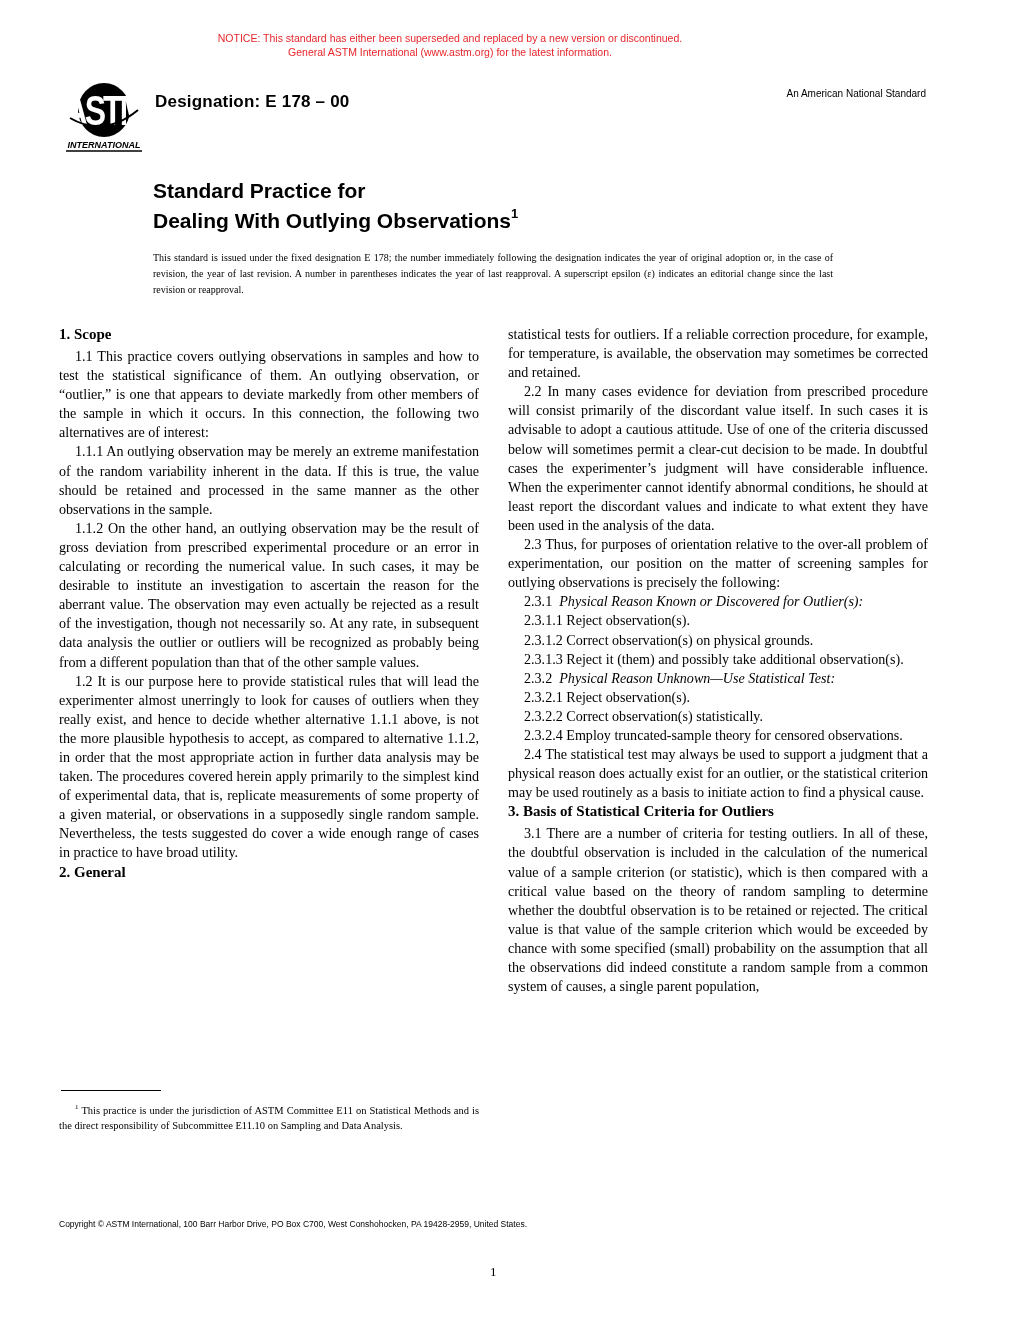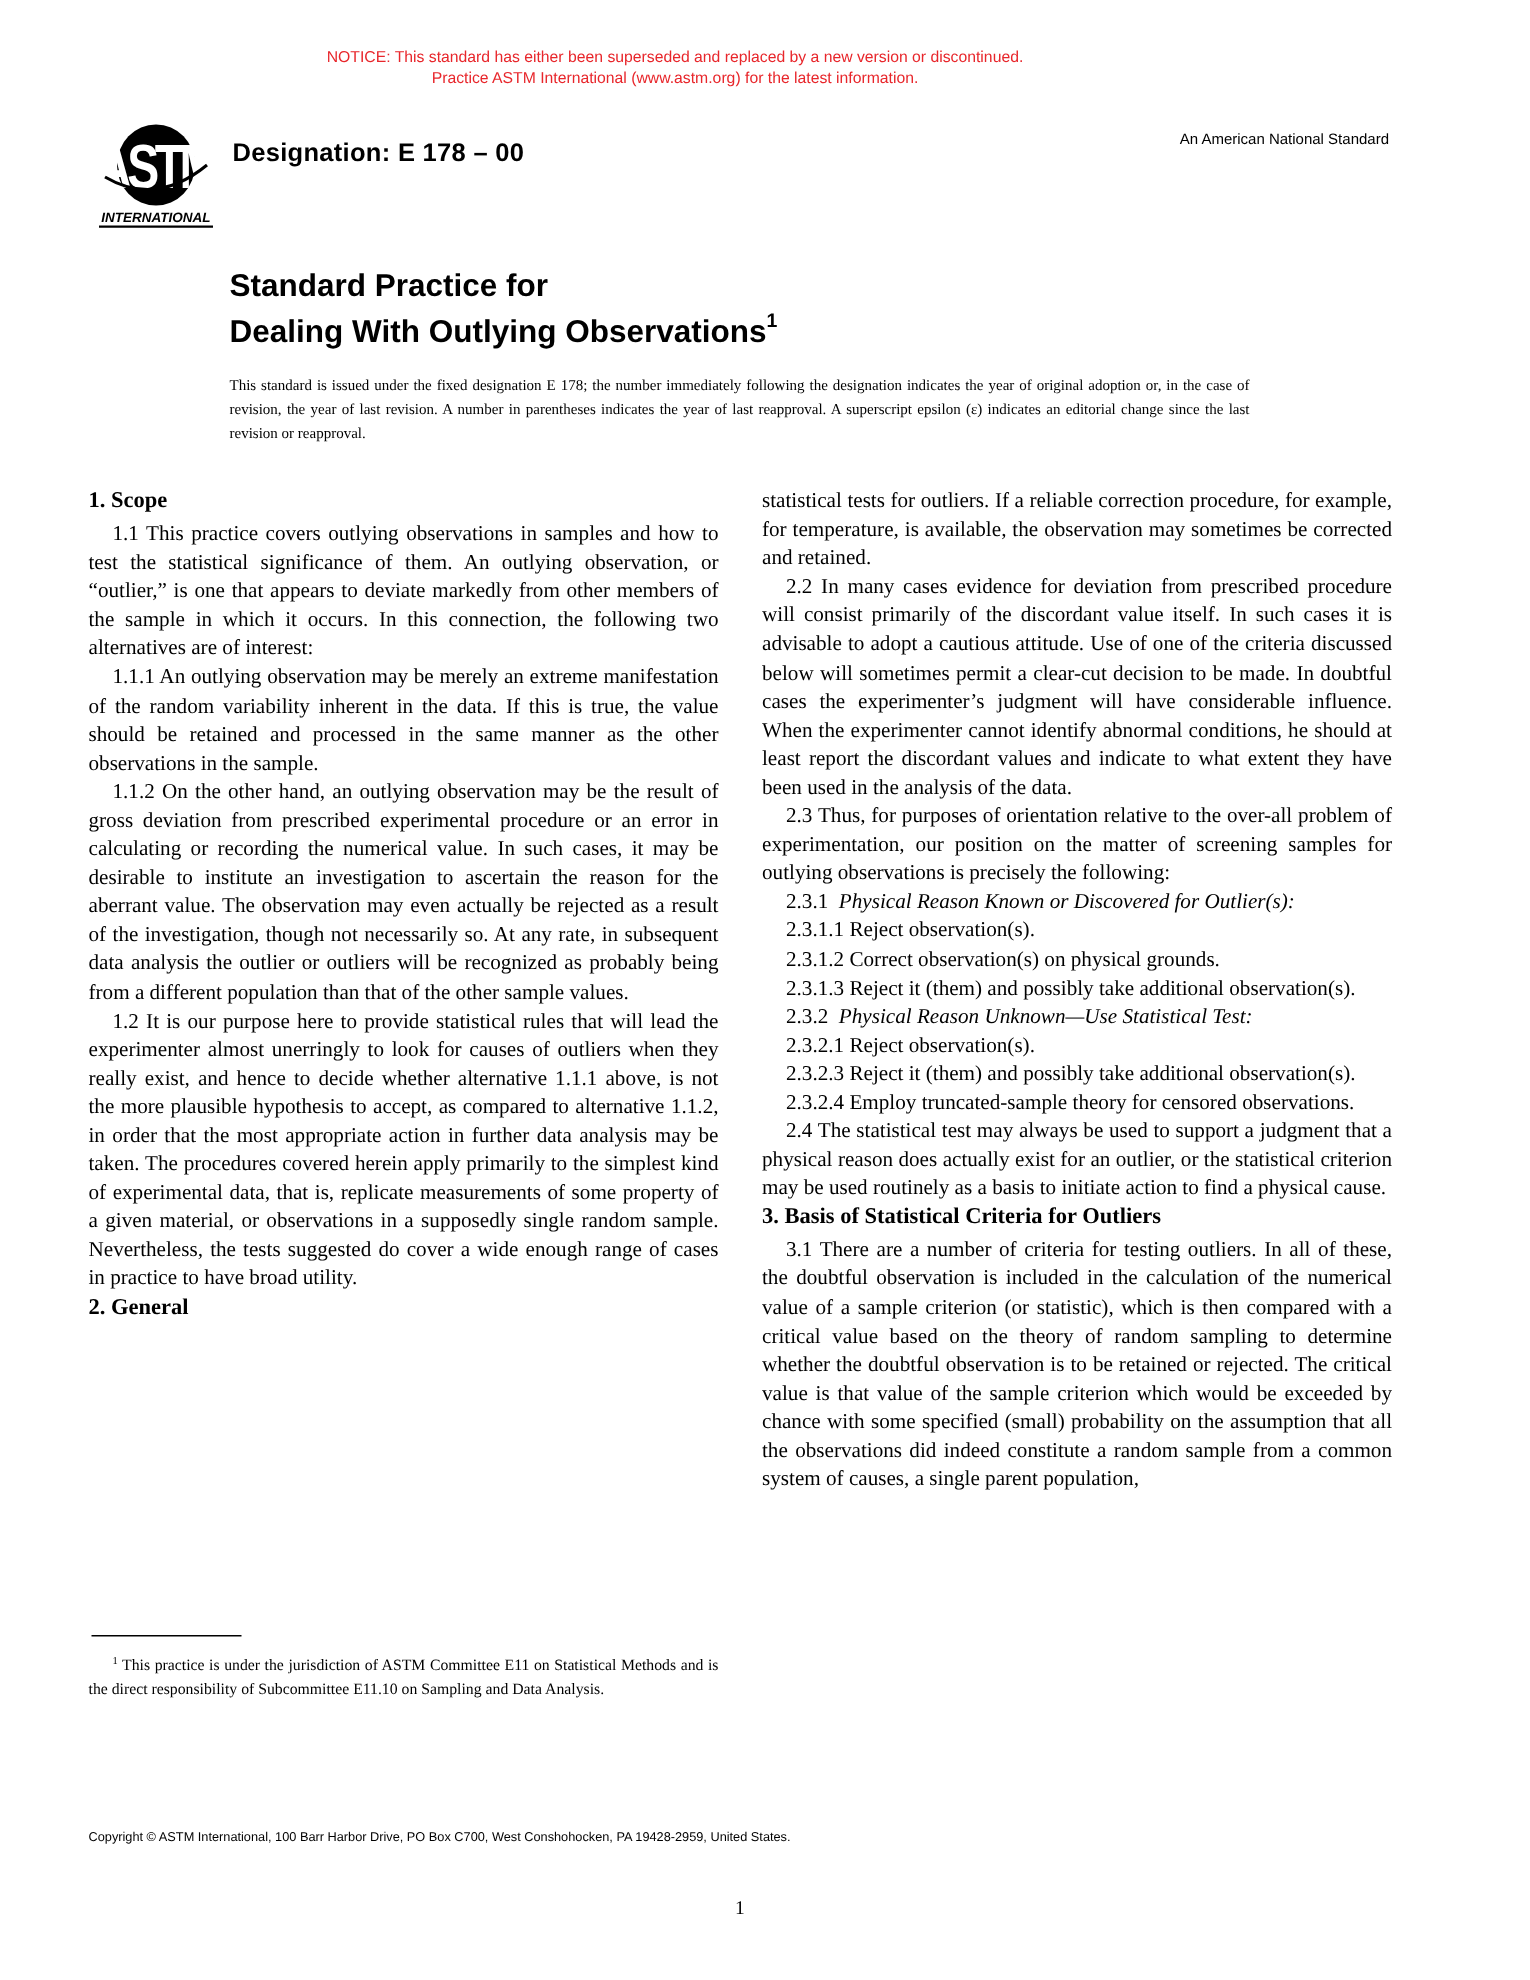--- a/index.html
+++ b/index.html
@@ -31,21 +31,21 @@
   .footnotes sup { font-size:7px; }
 
   .copyright { position:absolute; left:59px; top:1219px; font-size:8.5px; }
   .pagenum { position:absolute; left:490px; top:1264px; font-size:13px; }
 </style>
 </head>
 <body>
 
 <div class="notice sans">
   <div>NOTICE: This standard has either been superseded and replaced by a new version or discontinued.</div>
-  <div>Practice ASTM International (www.astm.org) for the latest information.</div>
+  <div>General ASTM International (www.astm.org) for the latest information.</div>
 </div>
 
 <div class="logo">
   <svg width="84" height="72" viewBox="0 0 84 72">
     <ellipse cx="42" cy="30" rx="26" ry="27" fill="#000"></ellipse>
     <text x="42" y="45" text-anchor="middle" font-family="Liberation Sans, sans-serif" font-weight="bold" font-size="32" fill="#fff" letter-spacing="-3" transform="scale(1,1.3) translate(0,-10)">ASTM</text>
     <path d="M8 38 Q42 58 76 30" stroke="#000" stroke-width="2" fill="none"></path>
     <text x="42" y="68" text-anchor="middle" font-family="Liberation Sans, sans-serif" font-weight="bold" font-style="italic" font-size="9" fill="#000">INTERNATIONAL</text>
     <line x1="4" y1="71" x2="80" y2="71" stroke="#000" stroke-width="1.5"></line>
   </svg>
@@ -73,21 +73,21 @@
 <div class="col col-right serif">
   <p class="noindent">statistical tests for outliers. If a reliable correction procedure, for example, for temperature, is available, the observation may sometimes be corrected and retained.</p>
   <p>2.2 In many cases evidence for deviation from prescribed procedure will consist primarily of the discordant value itself. In such cases it is advisable to adopt a cautious attitude. Use of one of the criteria discussed below will sometimes permit a clear-cut decision to be made. In doubtful cases the experimenter’s judgment will have considerable influence. When the experimenter cannot identify abnormal conditions, he should at least report the discordant values and indicate to what extent they have been used in the analysis of the data.</p>
   <p>2.3  Thus, for purposes of orientation relative to the over-all problem of experimentation, our position on the matter of screening samples for outlying observations is precisely the following:</p>
   <p><span>2.3.1</span>&nbsp;&nbsp;<span class="it">Physical Reason Known or Discovered for Outlier(s):</span></p>
   <p>2.3.1.1  Reject observation(s).</p>
   <p>2.3.1.2  Correct observation(s) on physical grounds.</p>
   <p>2.3.1.3  Reject it (them) and possibly take additional observation(s).</p>
   <p><span>2.3.2</span>&nbsp;&nbsp;<span class="it">Physical Reason Unknown—Use Statistical Test:</span></p>
   <p>2.3.2.1  Reject observation(s).</p>
-  <p>2.3.2.3  Reject it (them) and possibly take additional observation(s).</p>
+  <p>2.3.2.2  Correct observation(s) statistically.</p>
   <p>2.3.2.4  Employ truncated-sample theory for censored observations.</p>
   <p>2.4 The statistical test may always be used to support a judgment that a physical reason does actually exist for an outlier, or the statistical criterion may be used routinely as a basis to initiate action to find a physical cause.</p>
   <h2 class="gap">3.  Basis of Statistical Criteria for Outliers</h2>
   <p>3.1  There are a number of criteria for testing outliers. In all of these, the doubtful observation is included in the calculation of the numerical value of a sample criterion (or statistic), which is then compared with a critical value based on the theory of random sampling to determine whether the doubtful observation is to be retained or rejected. The critical value is that value of the sample criterion which would be exceeded by chance with some specified (small) probability on the assumption that all the observations did indeed constitute a random sample from a common system of causes, a single parent population,</p>
 </div>
 
 <div class="fn-rule"></div>
 <div class="footnotes serif">
   <p><sup>1</sup> <span>This practice is under the jurisdiction of ASTM Committee E11 on Statistical Methods and is the direct responsibility of Subcommittee E11.10 on Sampling and Data Analysis.</span></p>
 </div>

